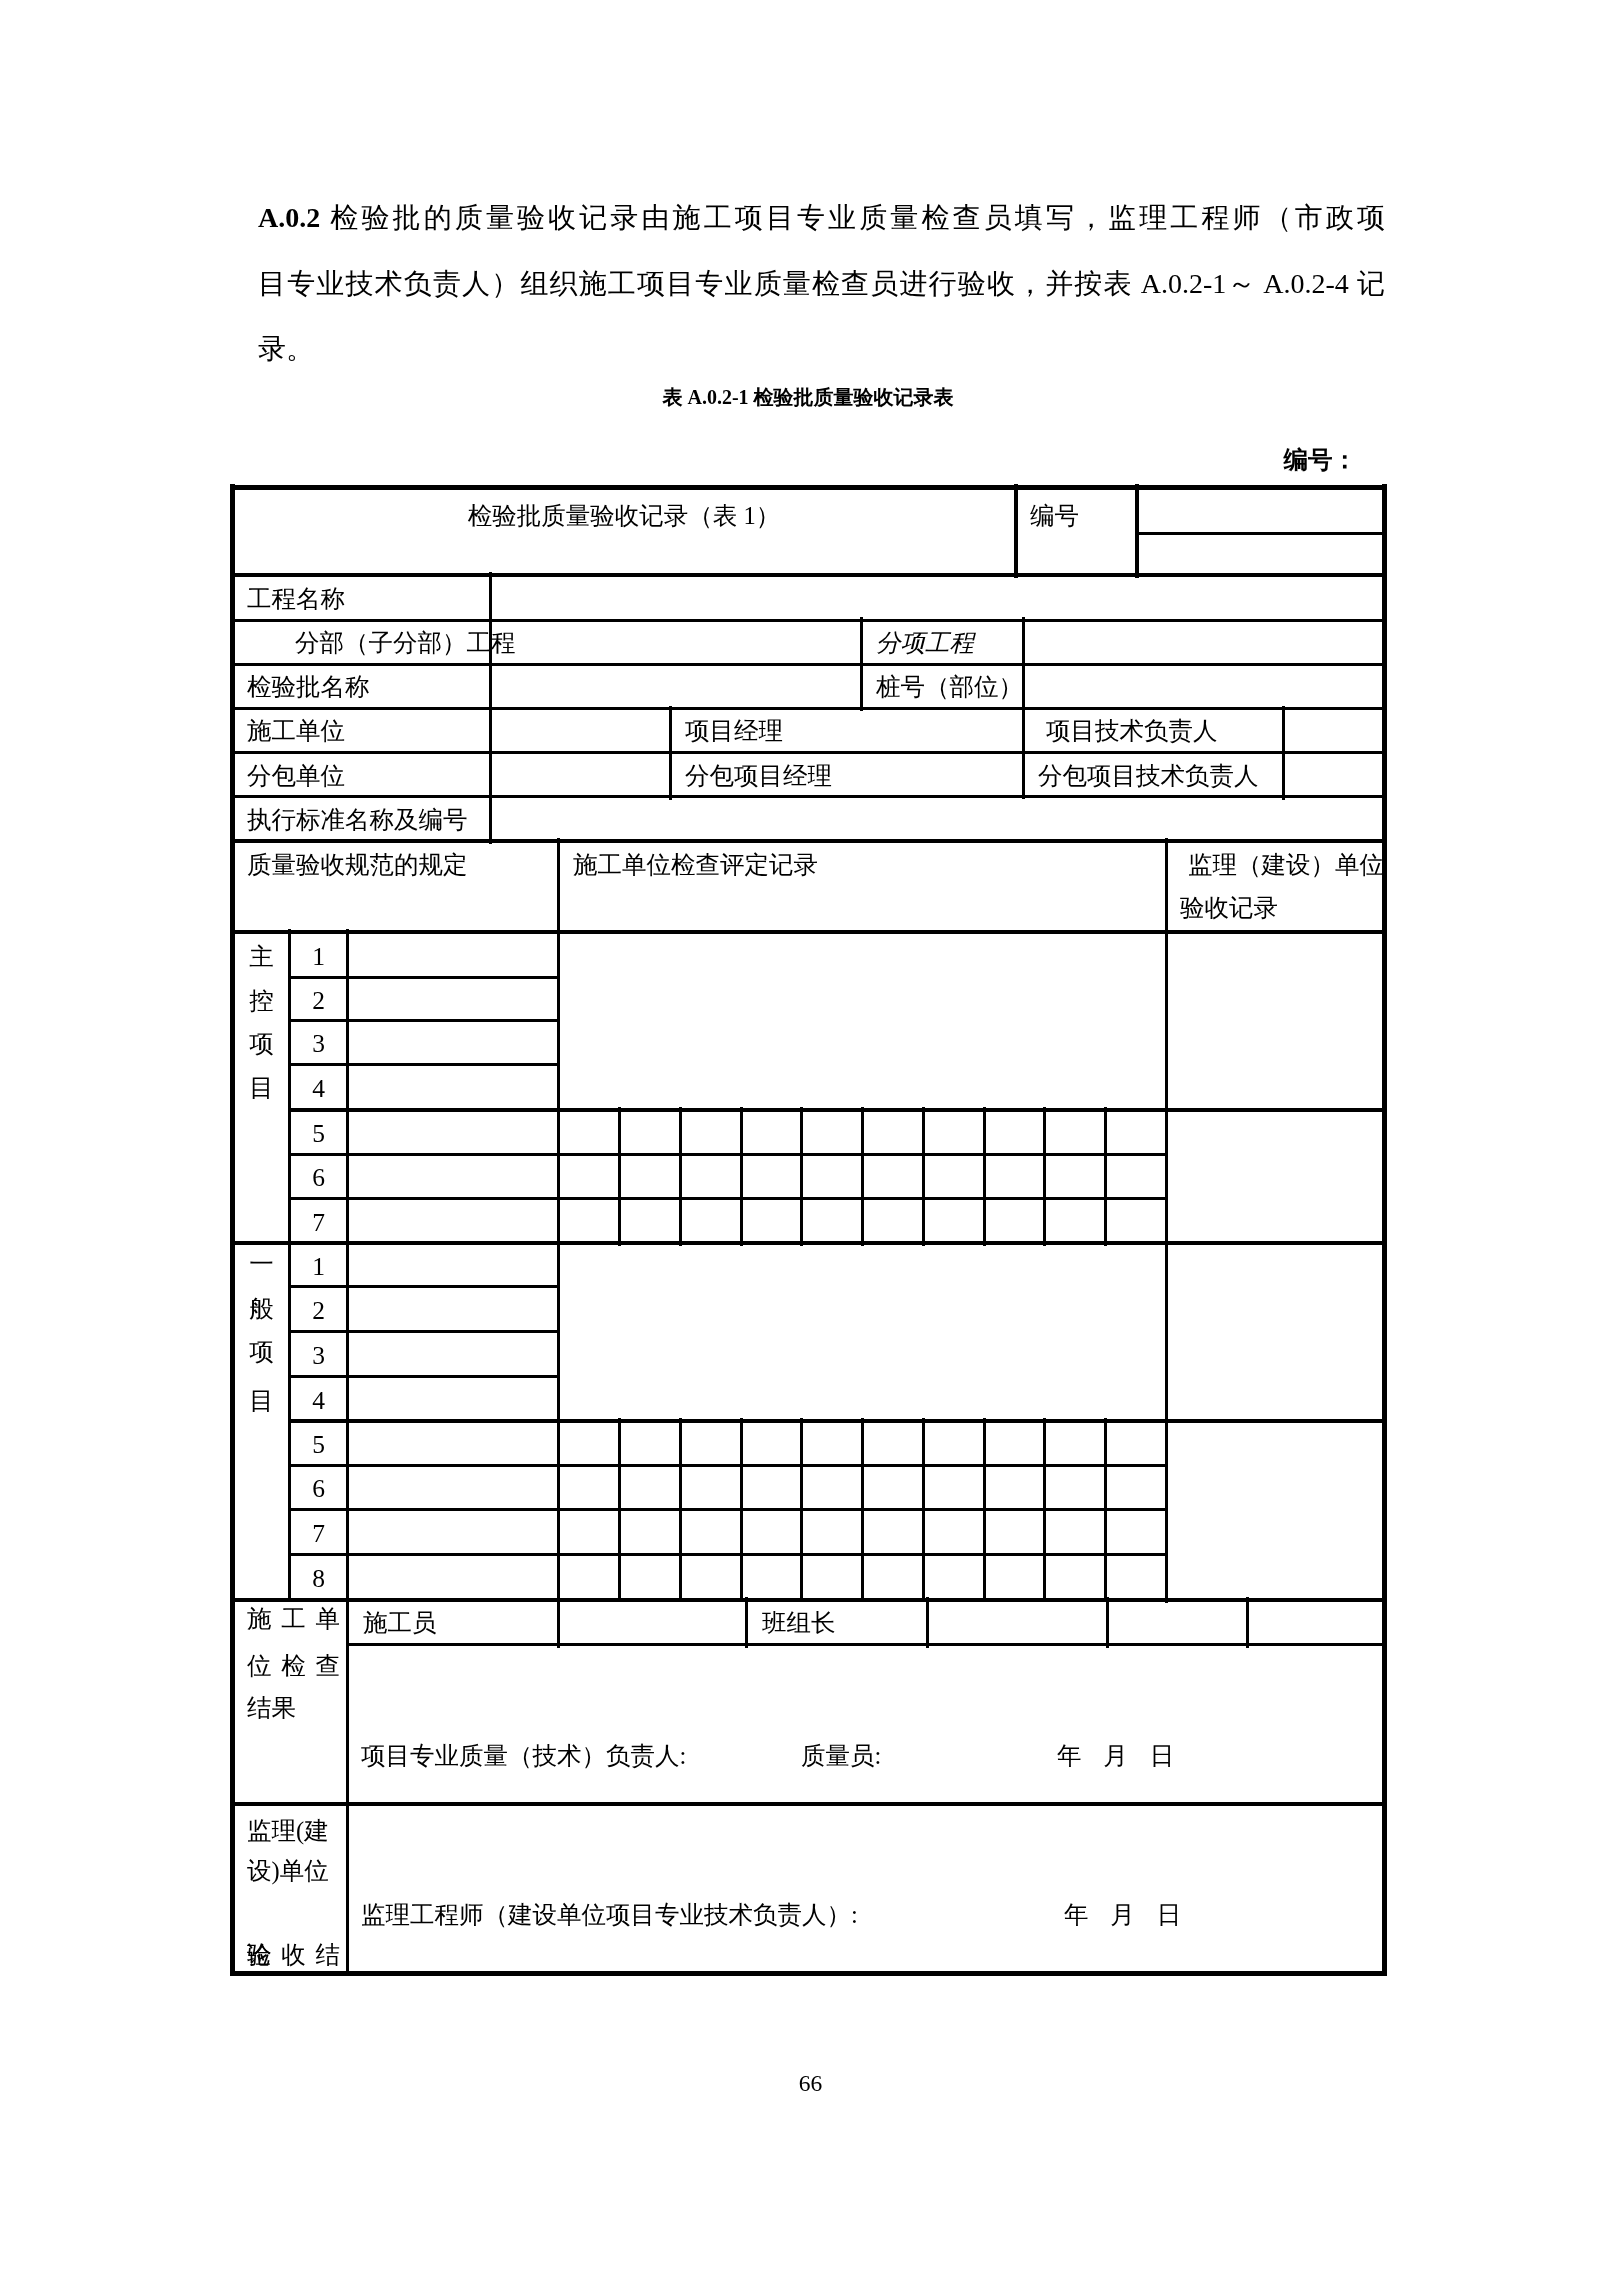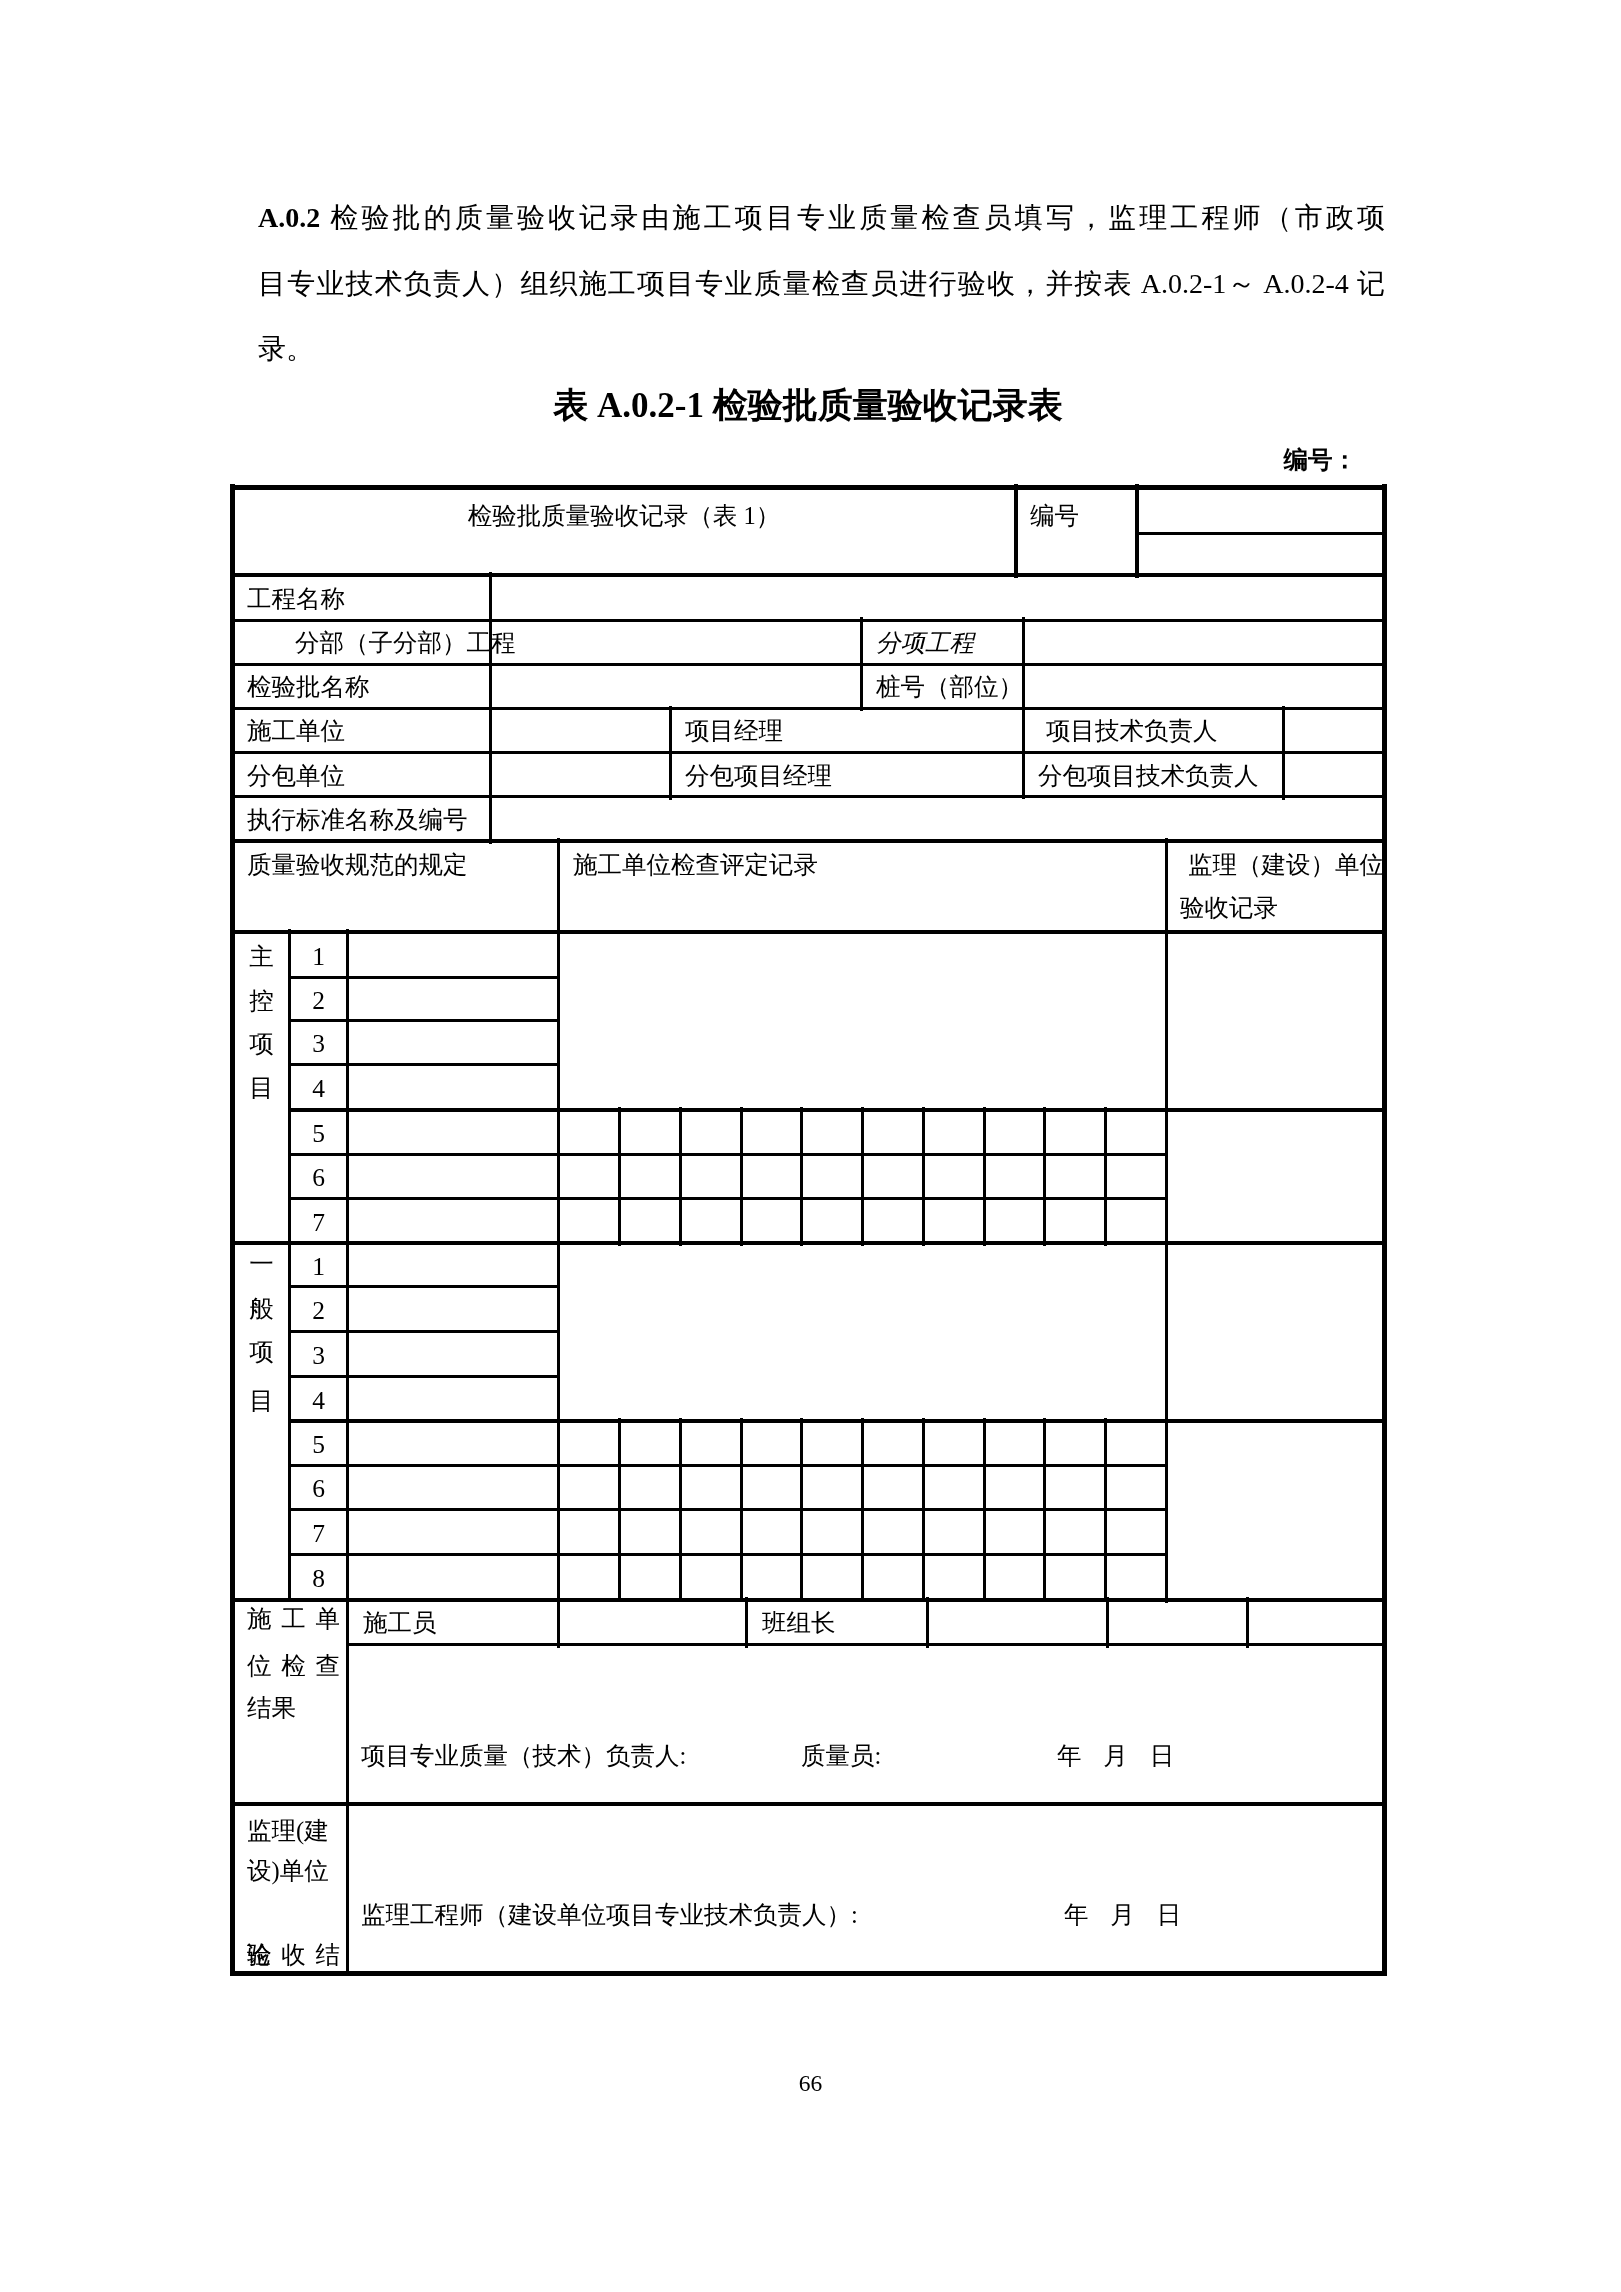--- a/index.html
+++ b/index.html
@@ -24,21 +24,21 @@
 </style>
 </head>
 <body>
 
 <div id="sheet">
 
   <div class="para jline" style="top:199px;"><span class="bold">A.0.2</span><span> 检验批的质量验收记录由施工项目专业质量检查员填写，监理工程师（市政项</span></div>
   <div class="para jline" style="top:265px;">目专业技术负责人）组织施工项目专业质量检查员进行验收，并按表 A.0.2-1～ A.0.2-4 记</div>
   <div class="para" style="top:330px;">录。</div>
 
-  <div class="cell bold center" style="left:232px;top:386px;width:1152px;font-size:35px;">表 A.0.2-1  检验批质量验收记录表</div>
+  <div class="cell bold center" style="left:232px;top:386px;width:1152px;font-size:20px;">表 A.0.2-1  检验批质量验收记录表</div>
 
   <div class="cell bold right" style="left:1161px;top:446px;width:196px;">编号：</div>
 
   <div class="cell center" style="left:232px;top:502px;width:784px;">检验批质量验收记录（表 1）</div>
   <div class="cell" style="left:1030px;top:502px;">编号</div>
 
   <div class="cell" style="left:247px;top:585px;">工程名称</div>
   <div class="cell" style="left:247px;top:629px;margin-left:48px;">分部（子分部）工程</div>
   <div class="cell" style="left:876px;top:629px;font-style:italic;">分项工程</div>
   <div class="cell" style="left:247px;top:673px;">检验批名称</div>

